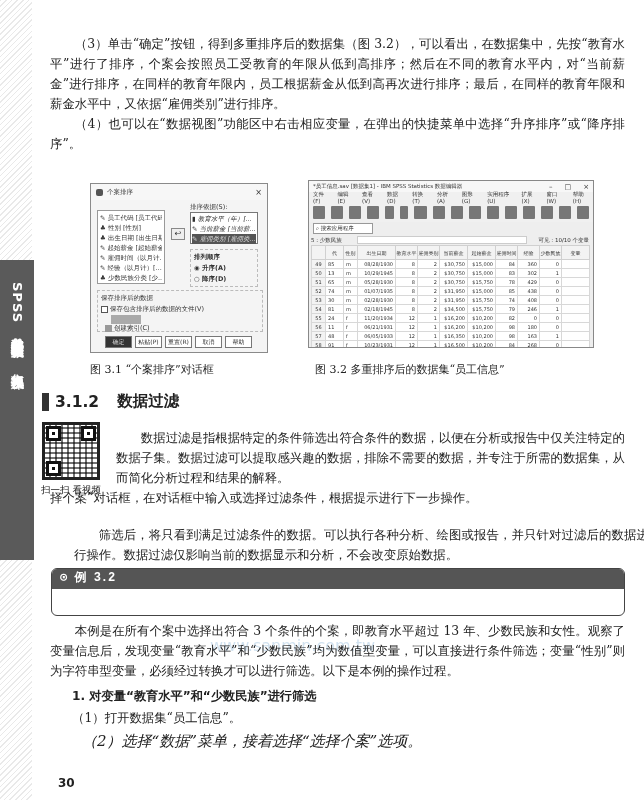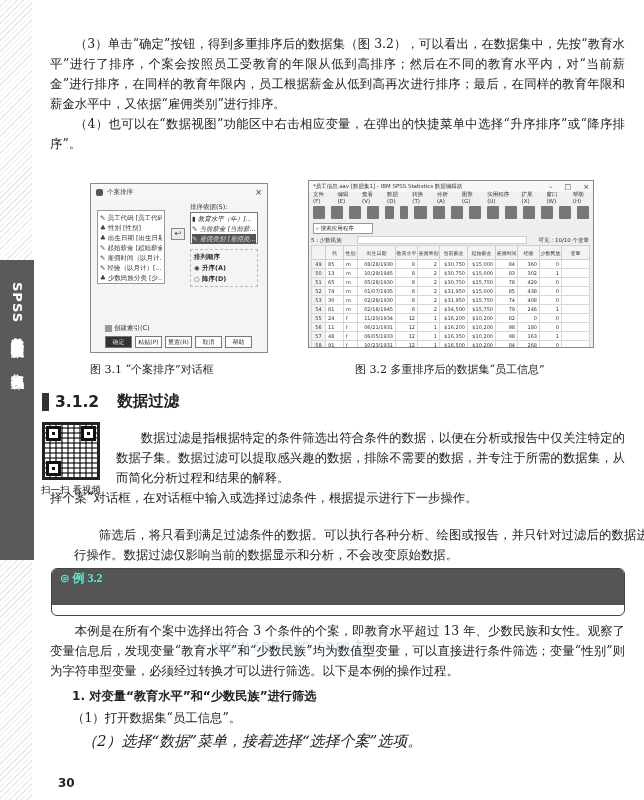--- a/index.html
+++ b/index.html
@@ -108,21 +108,21 @@
   .fig2 table { border-collapse: collapse; width: 278px; margin-left: 2px; background:#fff; table-layout: fixed; }
   .fig2 th { height: 14px; background:#f3f3f3; border: 1px solid #d0d0d0; font-weight: normal; font-size: 5px; overflow:hidden; white-space: nowrap; }
   .fig2 td { height: 9px; border: 1px solid #d8d8d8; text-align: right; padding-right: 2px; font-size: 5px; white-space: nowrap; overflow: hidden; }
   .fig2 td.rn { background:#f3f3f3; text-align:center; padding:0; }
   .fig2 td.l { text-align: left; padding-left: 2px; }
 
   .caption {
     position: absolute; top: 362px; font-size: 11px;
   }
   .cap1 { left: 40px; }
-  .cap2 { left: 265px; margin-left: 40px; }
+  .cap2 { left: 265px; }
 
   .section {
     position: absolute; left: -8px; top: 391px; display:flex; align-items: center;
     font-family: "DejaVu Sans", "Liberation Sans", sans-serif;
     font-size: 15.5px; font-weight: bold; color: #222;
   }
   .section .bar { width: 7px; height: 18px; background: #333; margin-right: 6px; }
   .section .num { margin-right: 18px; }
 
   .qr {
@@ -142,22 +142,22 @@
   .filt1 { position: absolute; left: 66px; top: 428px; width: 509px; }
   .filt1 p.body { text-indent: 2em; }
   .filt1b { position: absolute; left: 0; top: 488px; width: 575px; }
   .filt2 { position: absolute; left: 0; top: 525px; width: 575px; margin-left: 24px; }
 
   .example {
     position: absolute; left: 1px; top: 568px; width: 574px; height: 48px;
     border: 1px solid #444; border-radius: 6px; overflow: hidden;
   }
   .example .head {
-    height: 36px; background: #555; color: #5eead4; padding-left: 8px;
-    font-family: Liberation Serif, serif;
+    height: 20px; background: #555; color: #ffffff; padding-left: 8px;
+    font-family: Liberation Mono, monospace;
     font-size: 12px; line-height: 19px; font-weight: bold;
   }
   .example .bodytxt {
     padding-left: 28px; font-size: 11.5px; line-height: 26px;
     font-family: "DejaVu Serif", "Liberation Serif", serif;
     letter-spacing: 0.6px;
   }
   .after { position: absolute; left: 0; top: 621px; width: 575px; }
   .watermark {
     position: absolute; left: 160px; top: 636px; color: rgba(120,170,210,0.35);
@@ -210,20 +210,25 @@
     <div class="sortlbl">排序依据(S):</div>
     <div class="sortlist">
       <div>▮ <span>教育水平（年）[...</span></div>
       <div>✎ <span>当前薪金 [当前薪...</span></div>
       <div class="sel">✎ <span>雇佣类别 [雇佣类...</span></div>
     </div>
     <div class="orderbox">
       <div>排列顺序</div>
       <div>◉ <span>升序(A)</span></div>
       <div>○ <span>降序(D)</span></div>
+    </div>
+    <div class="savebox">
+      <div>保存排序后的数据</div>
+      <div><span class="chk"></span><span>保存包含排序后的数据的文件(V)</span></div>
+      <div><span class="filebtn"></span></div>
     </div>
     <div style="position:absolute;left:14px;top:140px;"><span class="chk g"></span><span>创建索引(C)</span></div>
     <div class="btns">
       <span class="ok">确定</span>
       <span>粘贴(P)</span>
       <span>重置(R)</span>
       <span>取消</span>
       <span>帮助</span>
     </div>
   </div>

